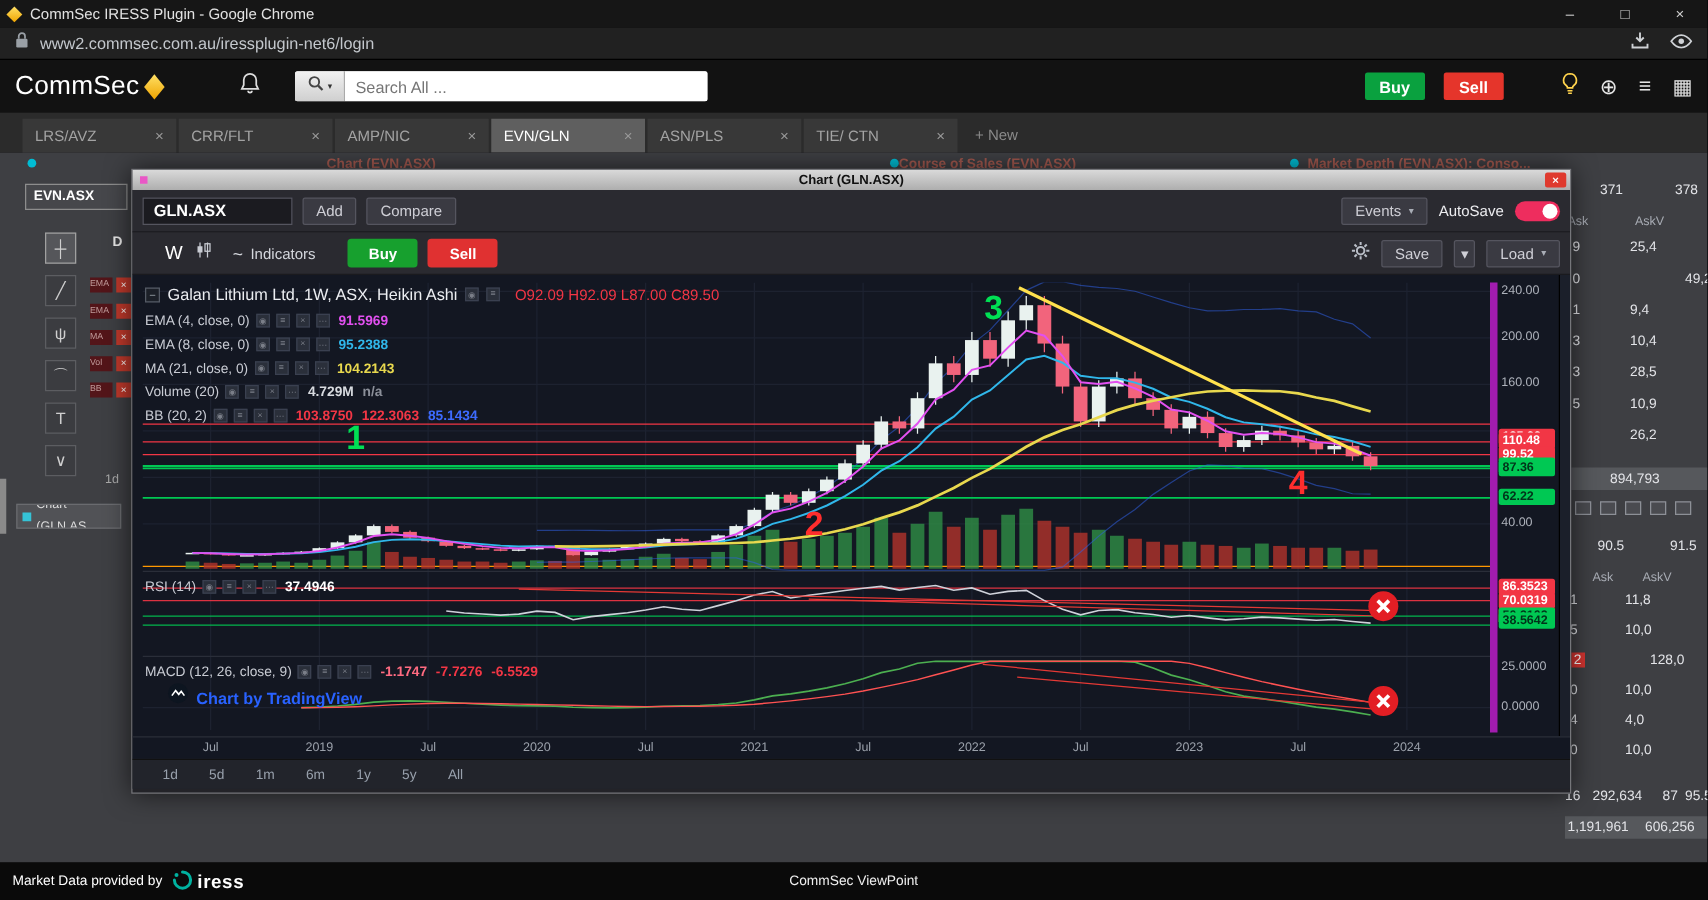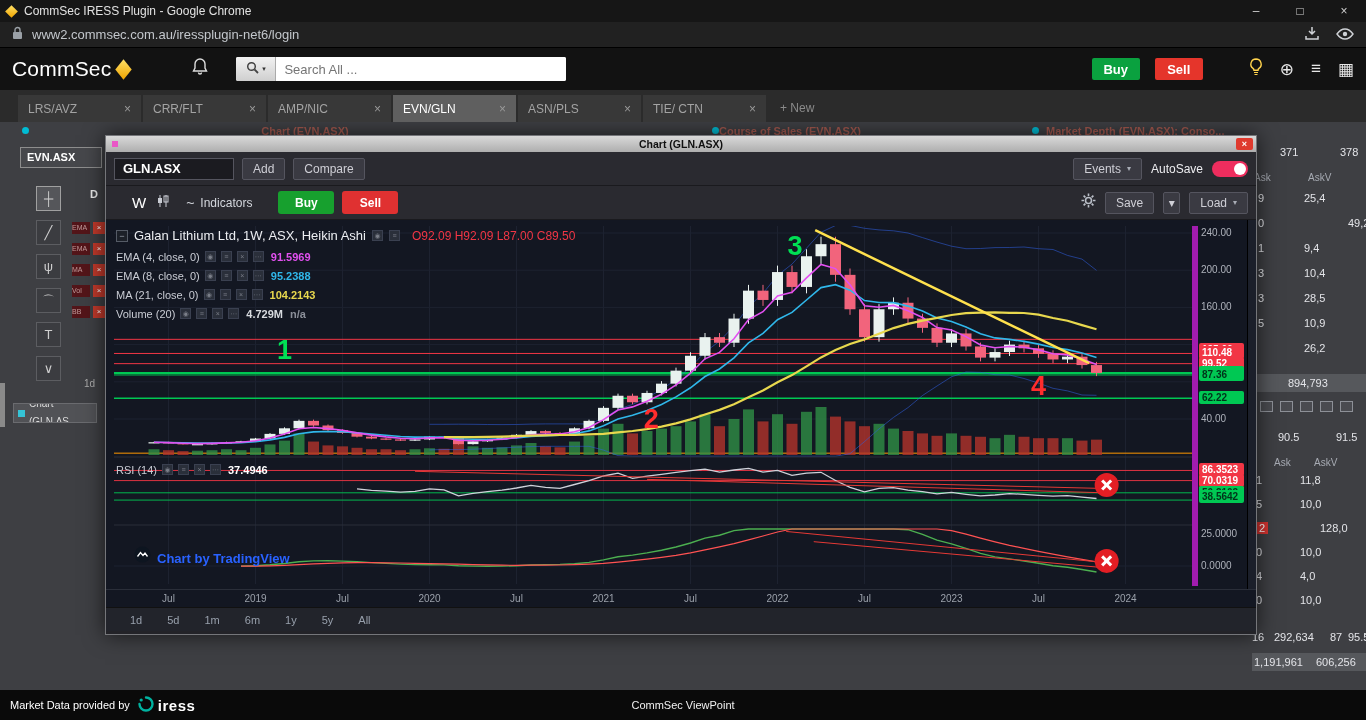--- a/index.html
+++ b/index.html
@@ -719,31 +719,55 @@
             </div>
             <div class="lg-row">
               <span class="lg-name">Volume (20)</span>
               <span class="lg-sq">◉</span>
               <span class="lg-sq">≡</span>
               <span class="lg-sq">×</span>
               <span class="lg-sq">⋯</span>
               <span class="lg-val" style="color: rgb(216, 219, 224);">4.729M</span>
               <span class="lg-val" style="color: rgb(139, 143, 153);">n/a</span>
             </div>
+            <div class="lg-row">
+              <span class="lg-name">BB (20, 2)</span>
+              <span class="lg-sq">◉</span>
+              <span class="lg-sq">≡</span>
+              <span class="lg-sq">×</span>
+              <span class="lg-sq">⋯</span>
+              <span class="lg-val" style="color: rgb(242, 54, 69);">103.8750</span>
+              <span class="lg-val" style="color: rgb(242, 54, 69);">122.3063</span>
+              <span class="lg-val" style="color: rgb(61, 107, 255);">85.1434</span>
+            </div>
           </div>
       </div>
       <div class="legend legend-rsi">
           <div id="lg-rsi">
             <div class="lg-row">
               <span class="lg-name">RSI (14)</span>
               <span class="lg-sq">◉</span>
               <span class="lg-sq">≡</span>
               <span class="lg-sq">×</span>
               <span class="lg-sq">⋯</span>
               <span class="lg-val" style="color: rgb(255, 255, 255);">37.4946</span>
+            </div>
+          </div>
+        </div>
+      <div class="legend legend-macd">
+          <div id="lg-macd">
+            <div class="lg-row">
+              <span class="lg-name">MACD (12, 26, close, 9)</span>
+              <span class="lg-sq">◉</span>
+              <span class="lg-sq">≡</span>
+              <span class="lg-sq">×</span>
+              <span class="lg-sq">⋯</span>
+              <span class="lg-val" style="color: rgb(255, 107, 129);">-1.1747</span>
+              <span class="lg-val" style="color: rgb(242, 54, 69);">-7.7276</span>
+              <span class="lg-val" style="color: rgb(242, 54, 69);">-6.5529</span>
             </div>
           </div>
         </div>
 
       <div class="watermark">
         <span><svg width="17" height="17" viewBox="0 0 17 17">
               <circle cx="8.5" cy="8.5" r="8" fill="#0d1520"></circle>
               <path d="M3.5 10.5l3-4 2.5 3 2-2.5 2.5 3.5" stroke="#fff" stroke-width="1.3" fill="none"></path>
             </svg></span>
         <span>Chart by TradingView</span>

